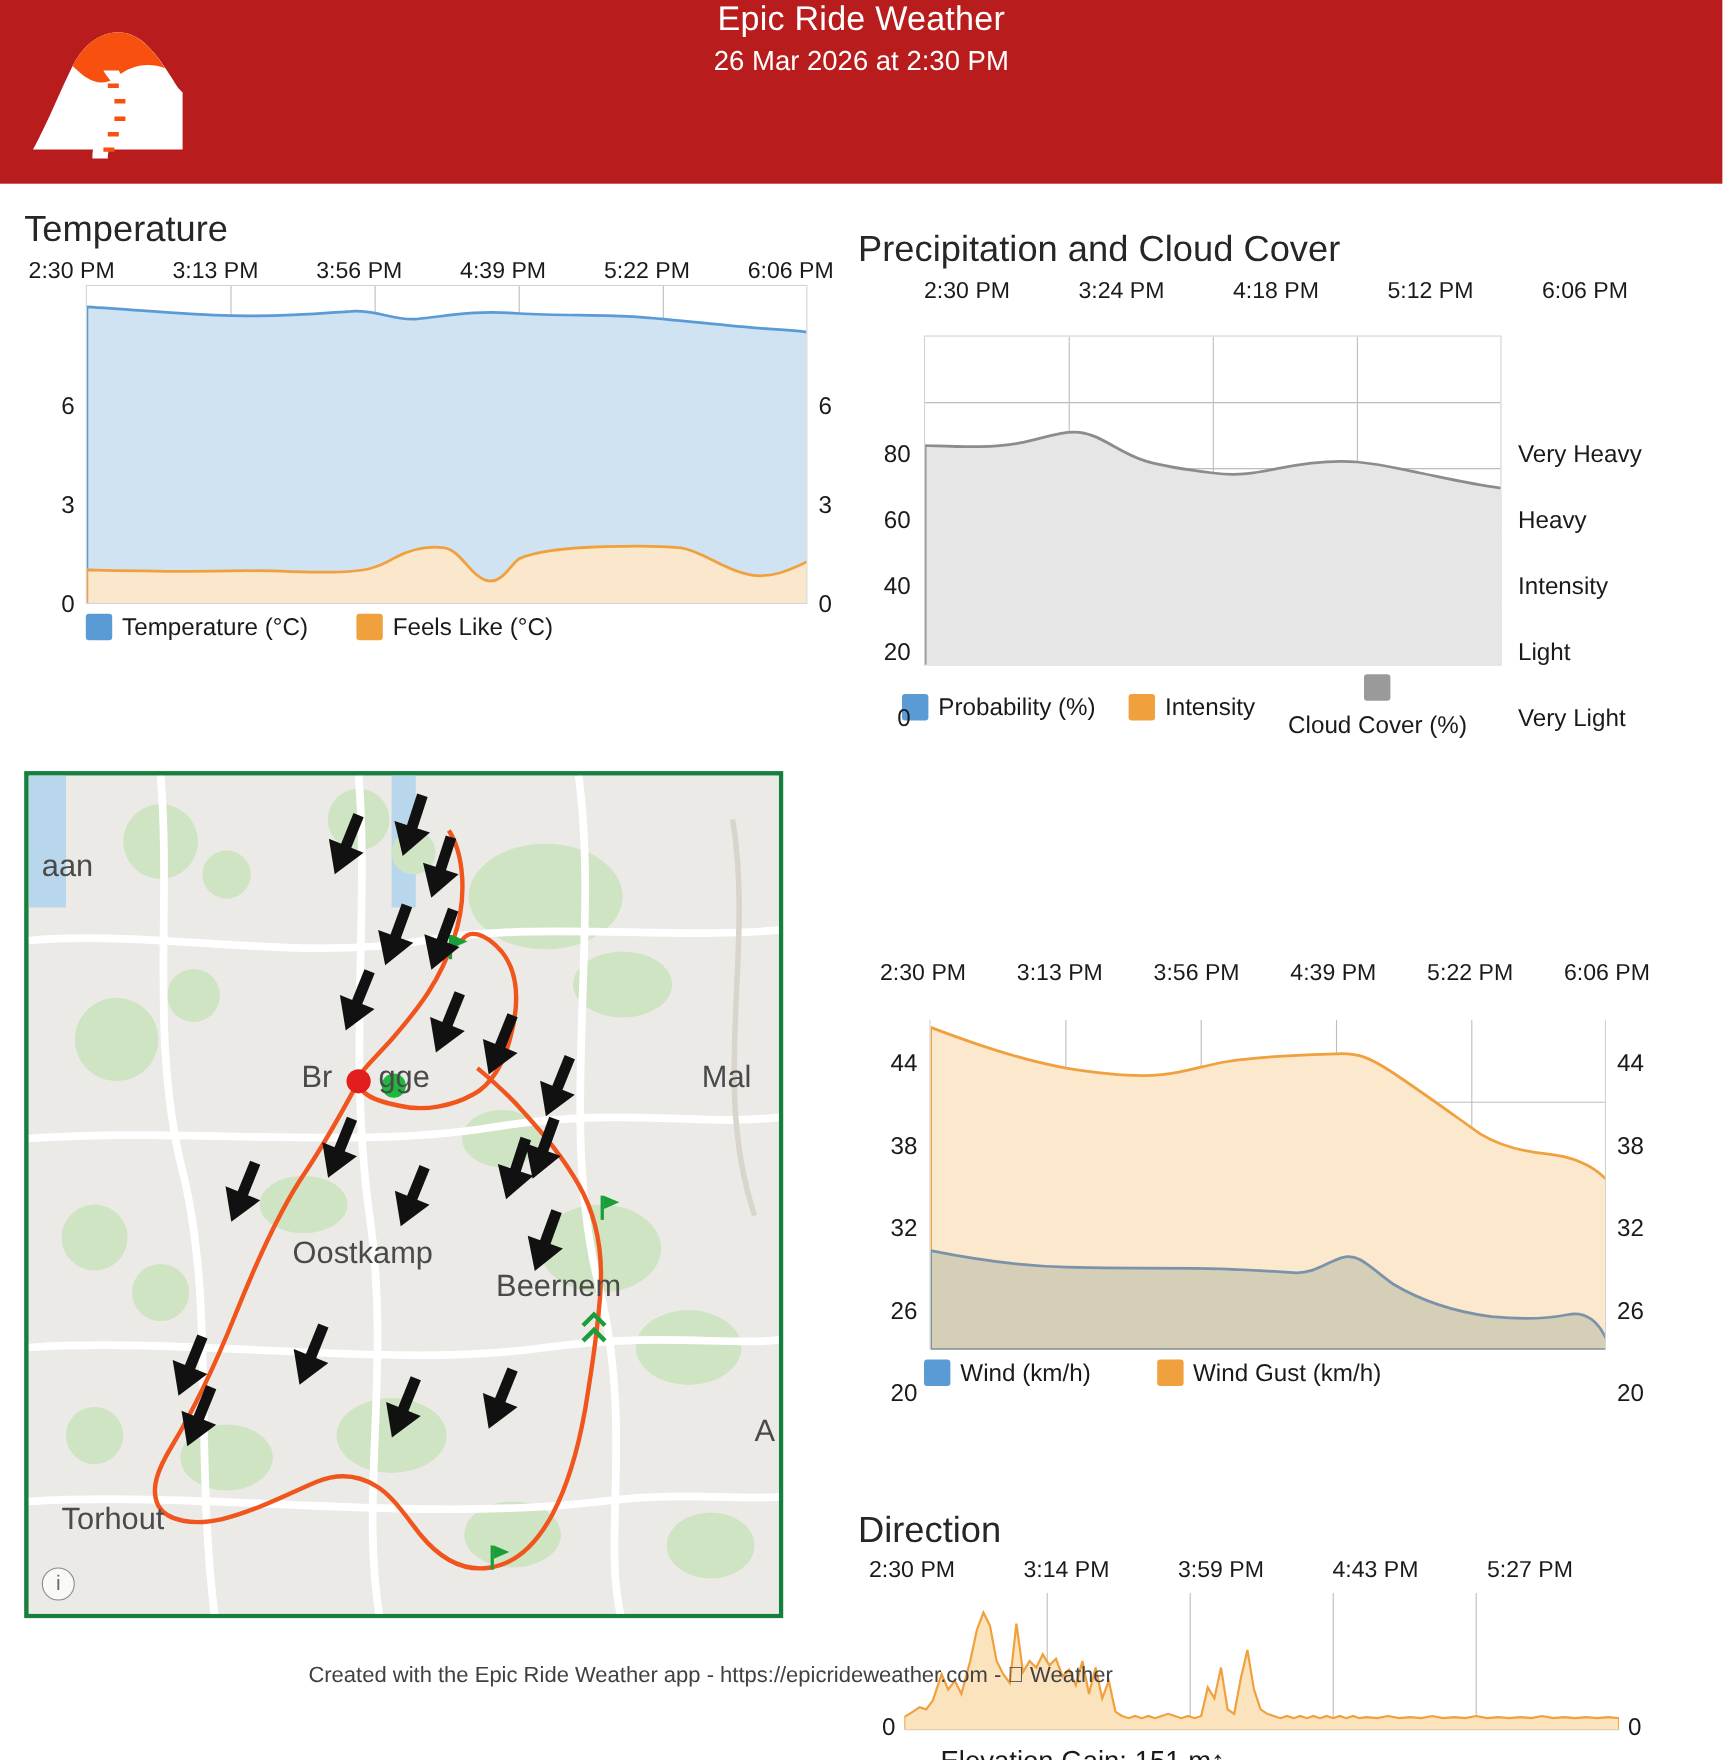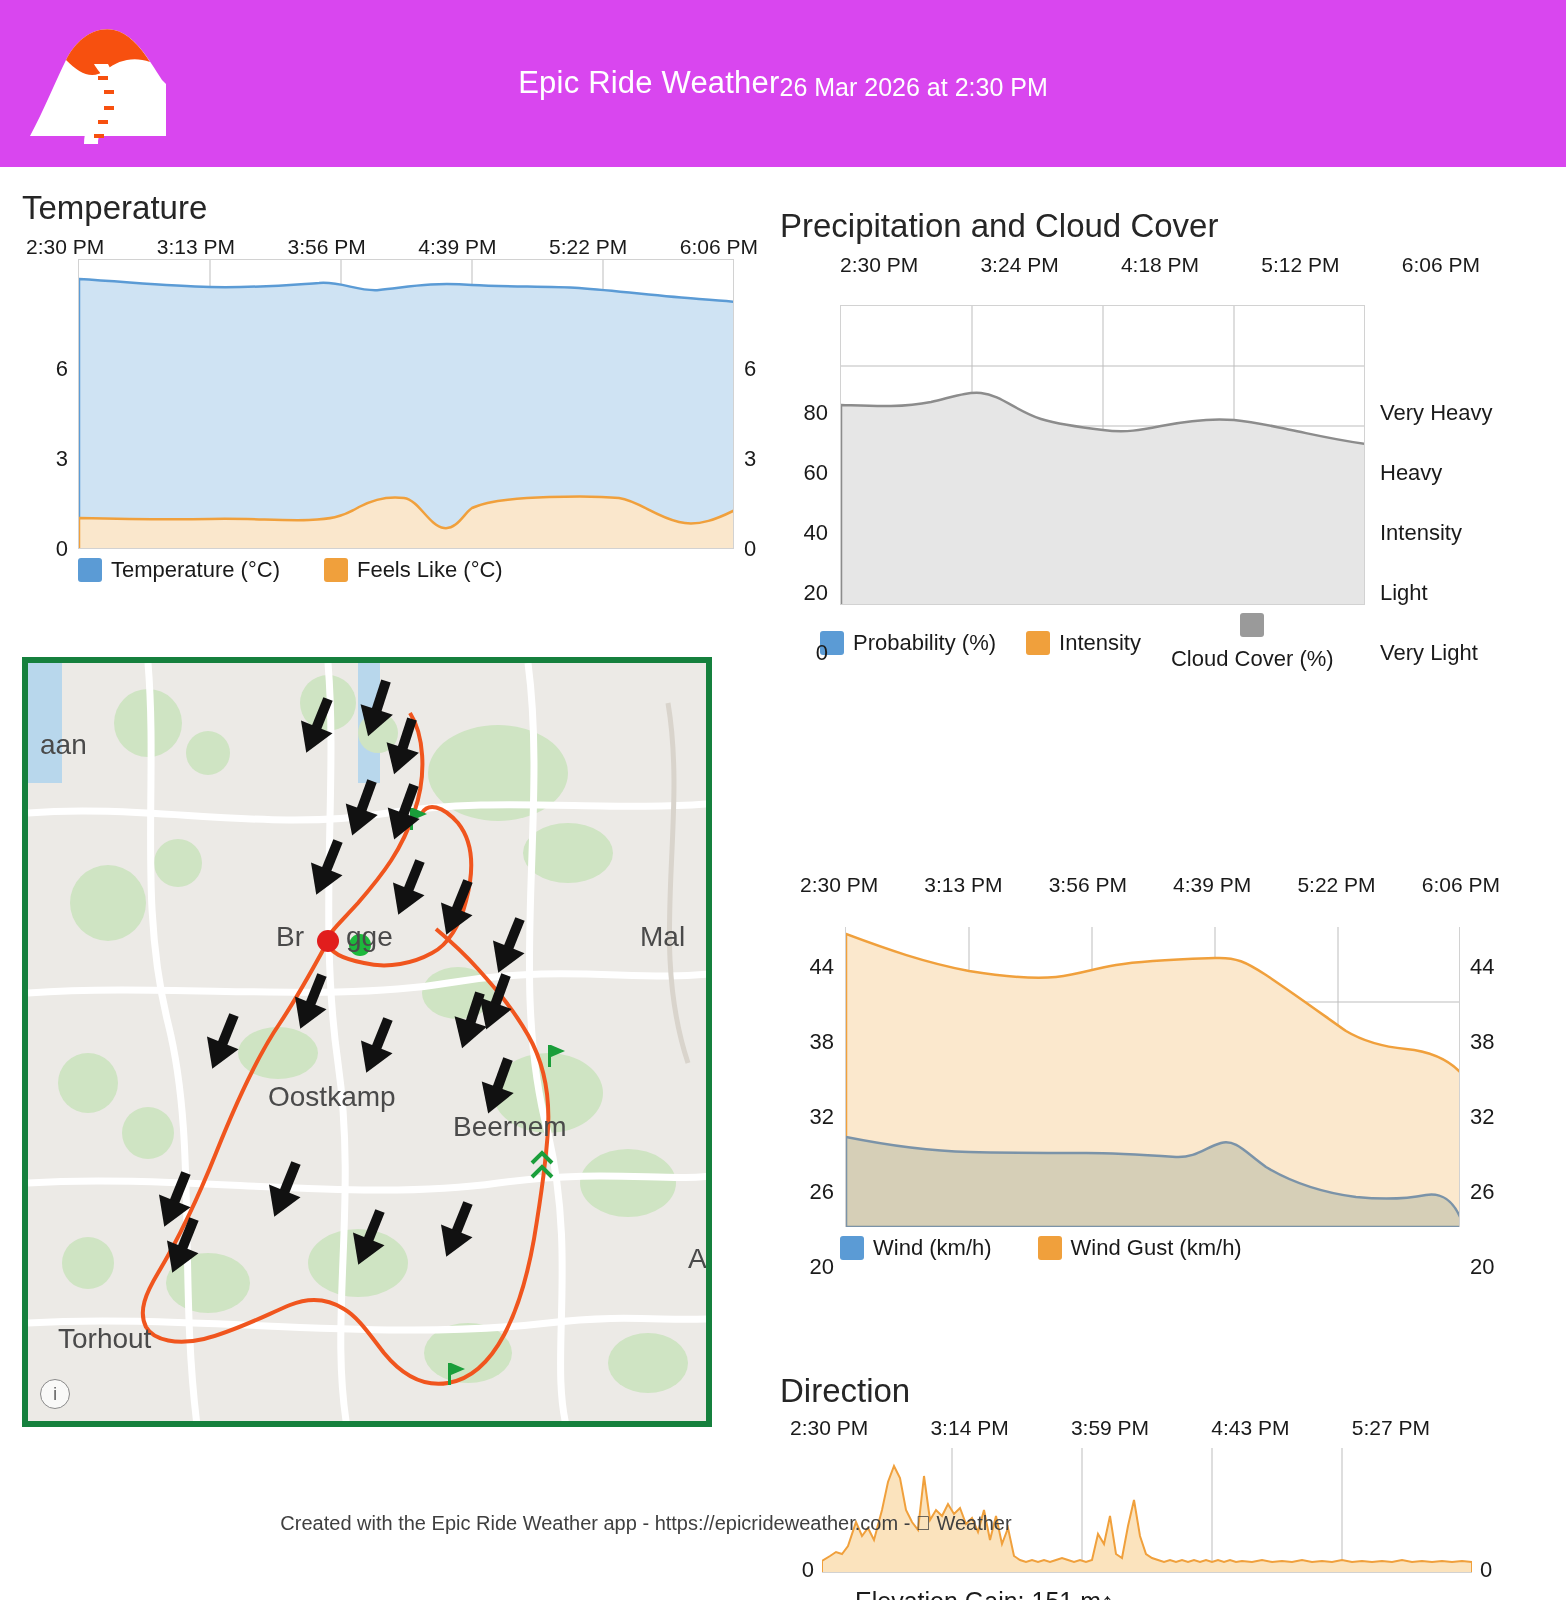--- a/index.html
+++ b/index.html
@@ -8,25 +8,25 @@
     width:1566px; height:1600px;
     background:#ffffff;
     font-family:"Liberation Sans", sans-serif;
     color:#1a1a1a;
     overflow:hidden;
   }
   
   .header {
     position:relative;
     height:167px;
-    background:#d946ef;
+    background:#b91c1c;
     color:#ffffff;
     display:flex;
     align-items:center;
-    justify-content:center;
+    flex-direction:column;
   }
   .logo {
     position:absolute;
     left:22px; top:18px;
     width:150px; height:133px;
   }
   .app-title { font-size:31px; letter-spacing:0.2px; line-height:1.1; }
   .app-date { font-size:25px; margin-top:8px; }
 
   
@@ -81,22 +81,23 @@
   #precip { left:780px; top:40px; width:766px; }
   #precip-times { width:640px; margin-left:60px; margin-top:8px; justify-content:space-between; }
   #precip-plot { width:525px; height:300px; margin-left:60px; }
 
   
   #winddir { left:22px; top:490px; width:740px; }
   .map {
     position:relative;
     width:690px; height:770px;
     background:#e9e7e3;
-    border:6px solid #15803d;
+    border:4px solid #15803d;
     overflow:hidden;
+    margin-top:44px;
   }
   .map-label {
     position:absolute;
     font-size:28px;
     color:#4a4a4a;
     font-family:"Liberation Sans", sans-serif;
     white-space:nowrap;
   }
   .info-badge {
     position:absolute;
@@ -462,21 +463,21 @@
 
           <path d="M0,210 C 40,218 80,224 123,225 C 160,226 200,226 240,226 C 270,226 300,228 330,230 C 350,231 360,220 375,216 C 390,212 400,226 420,240 C 450,258 480,266 510,270 C 540,273 560,272 580,268 C 598,265 608,276 615,292 L615,300 L0,300 Z" fill="#cfcab3" fill-opacity="0.85" stroke="#7b93a8" stroke-width="2.5"></path>
         </svg>
       </div>
 
       <div class="legend" style="margin-left:60px;">
         <span class="item">
           <i class="swatch" style="background:#5b9bd5"></i>
           <span>Wind (km/h)</span>
         </span>
-        <span class="item" style="margin-left:20px;padding-left:16px;">
+        <span class="item" style="margin-left:34px;padding-left:16px;">
           <i class="swatch" style="background:#f0a03c"></i>
           <span>Wind Gust (km/h)</span>
         </span>
       </div>
     </div>
   </div>
 
   <div class="panel" id="elevation">
     <h2 class="panel-title">Direction</h2>
     <div class="axis-times" id="elev-times">

